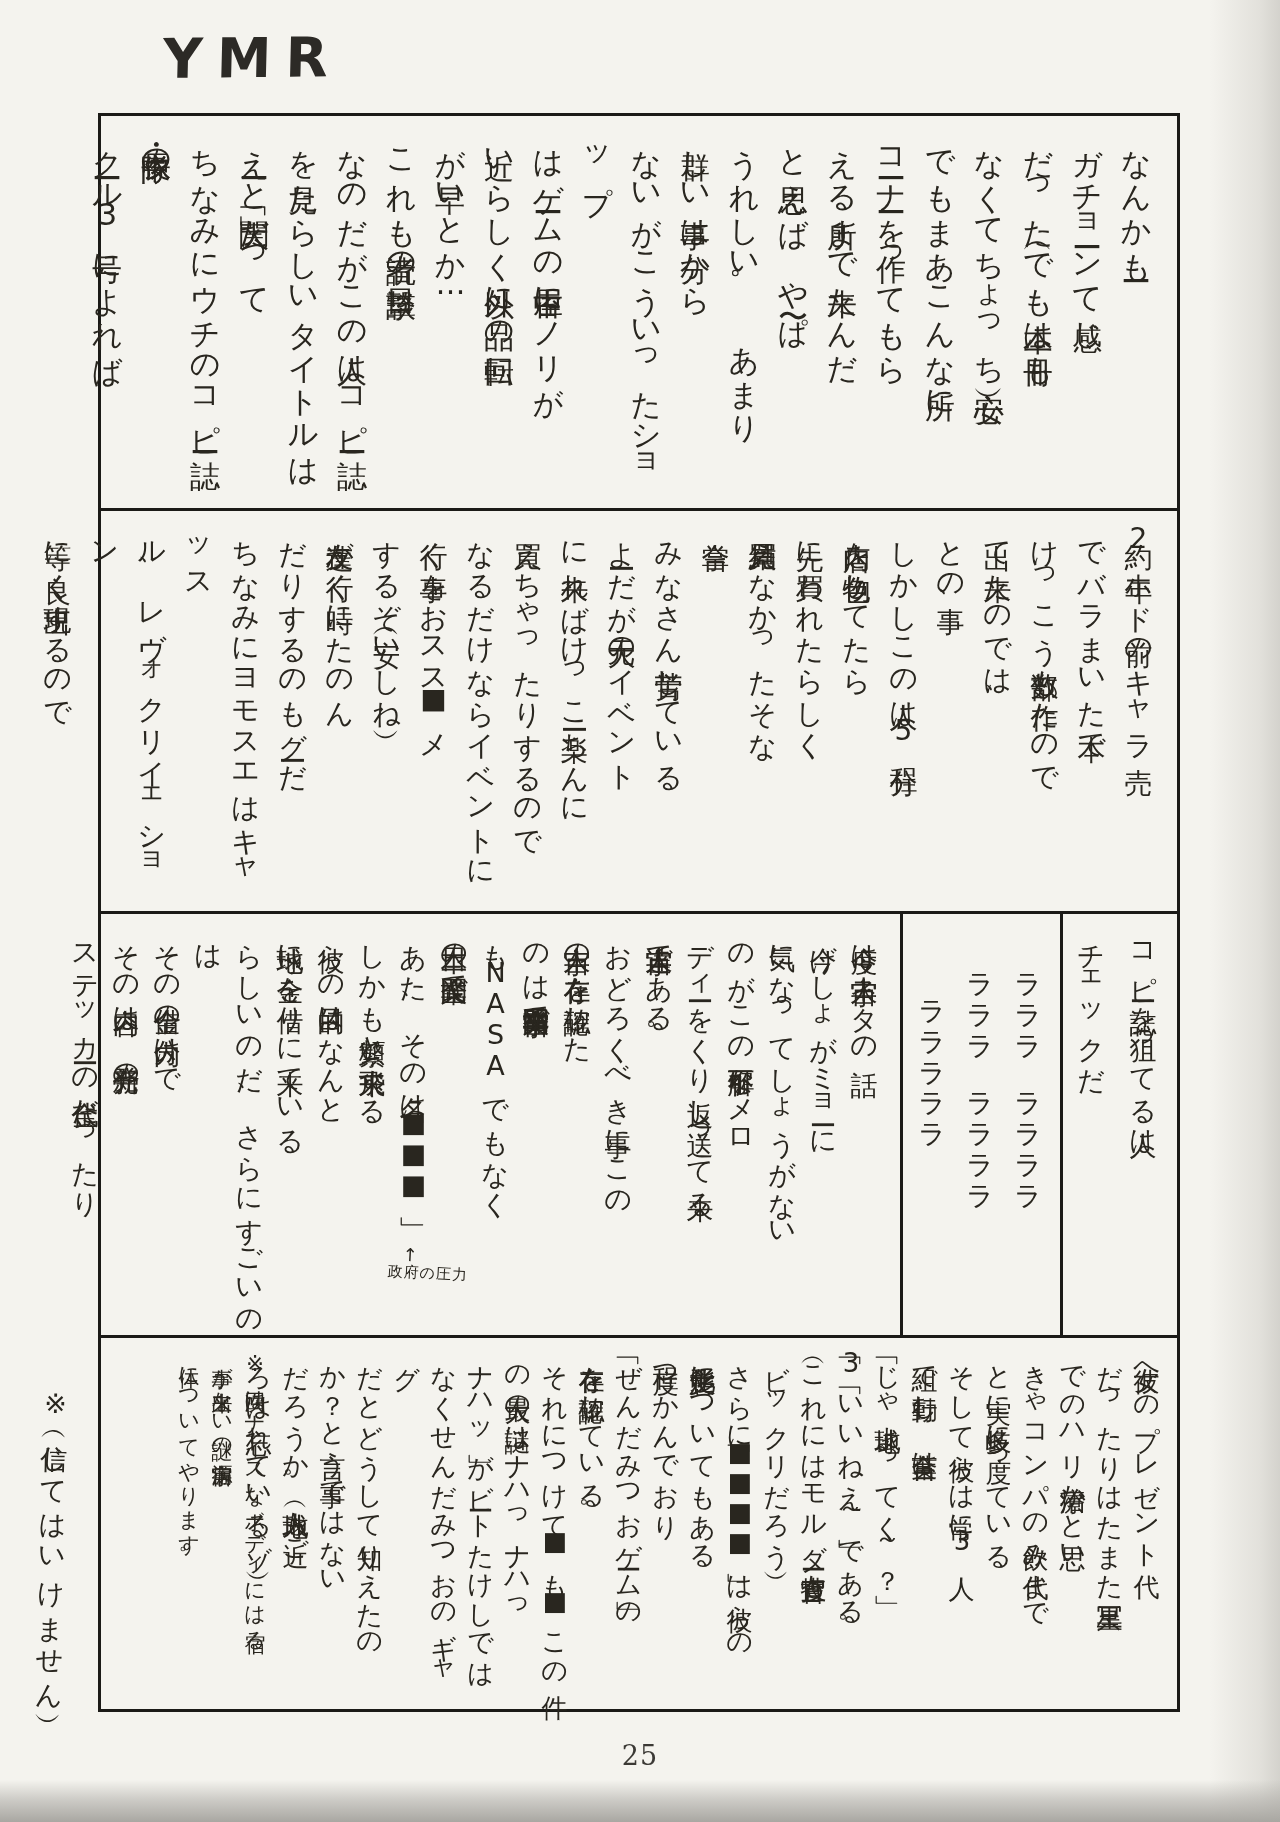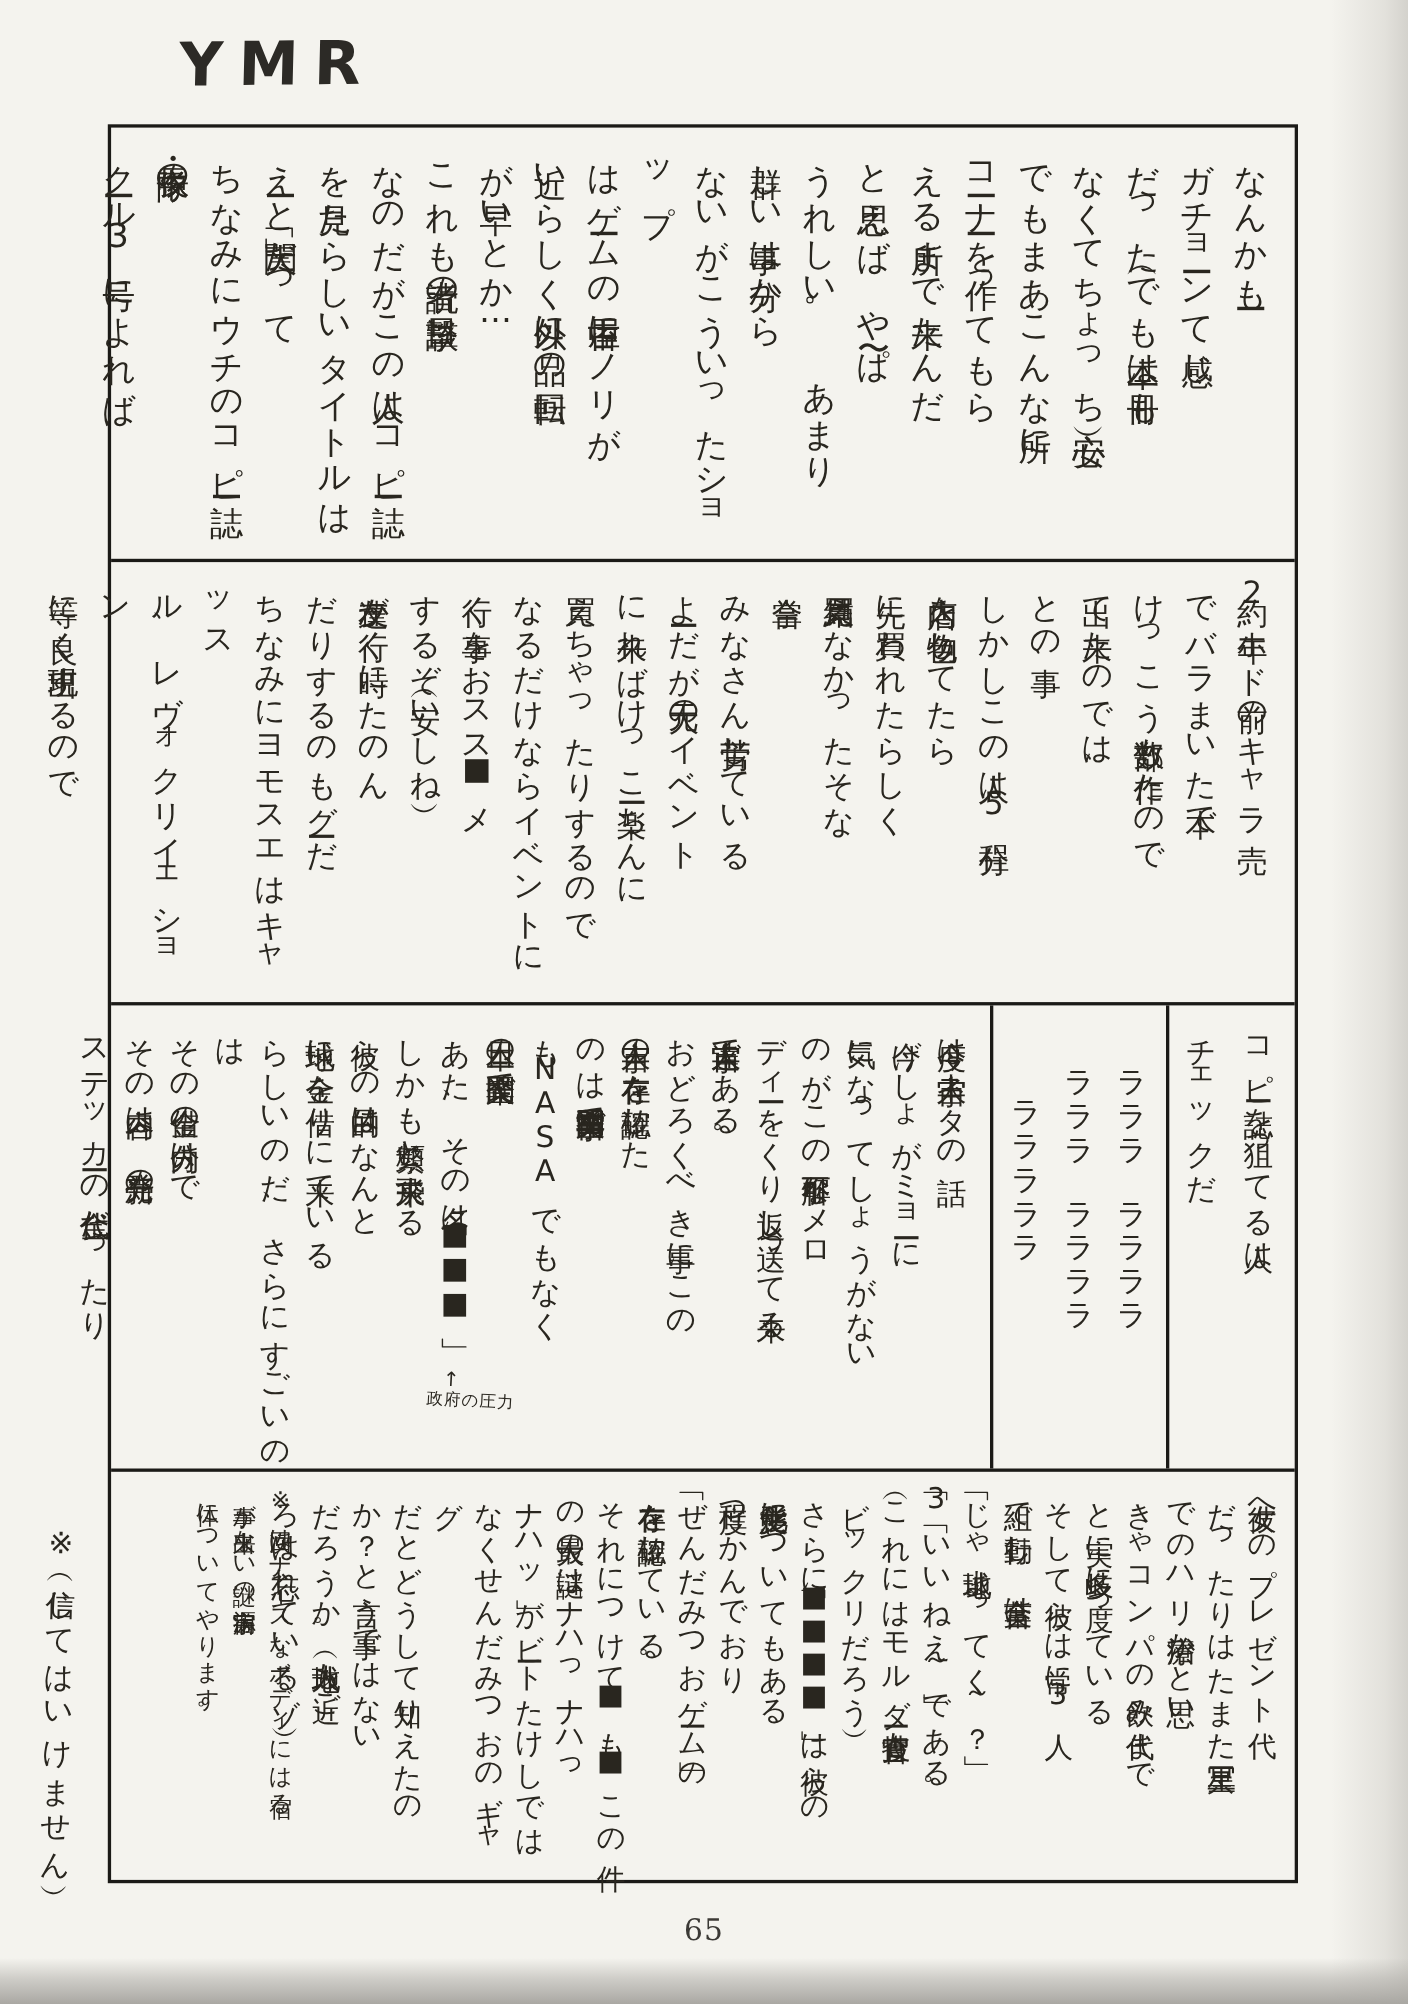--- a/index.html
+++ b/index.html
@@ -200,17 +200,17 @@
 
   </div>
 
   <div class="censor-note">
     <span class="arr">↑</span>
     <span class="lbl">政府の圧力</span>
   </div>
 
   <div class="margin-note">※（信じてはいけません）</div>
 
-  <div class="page-num">65</div>
+  <div class="page-num">25</div>
 
   <div class="edge-right"></div>
   <div class="edge-bottom"></div>
 </div>
 
 </body></html>

